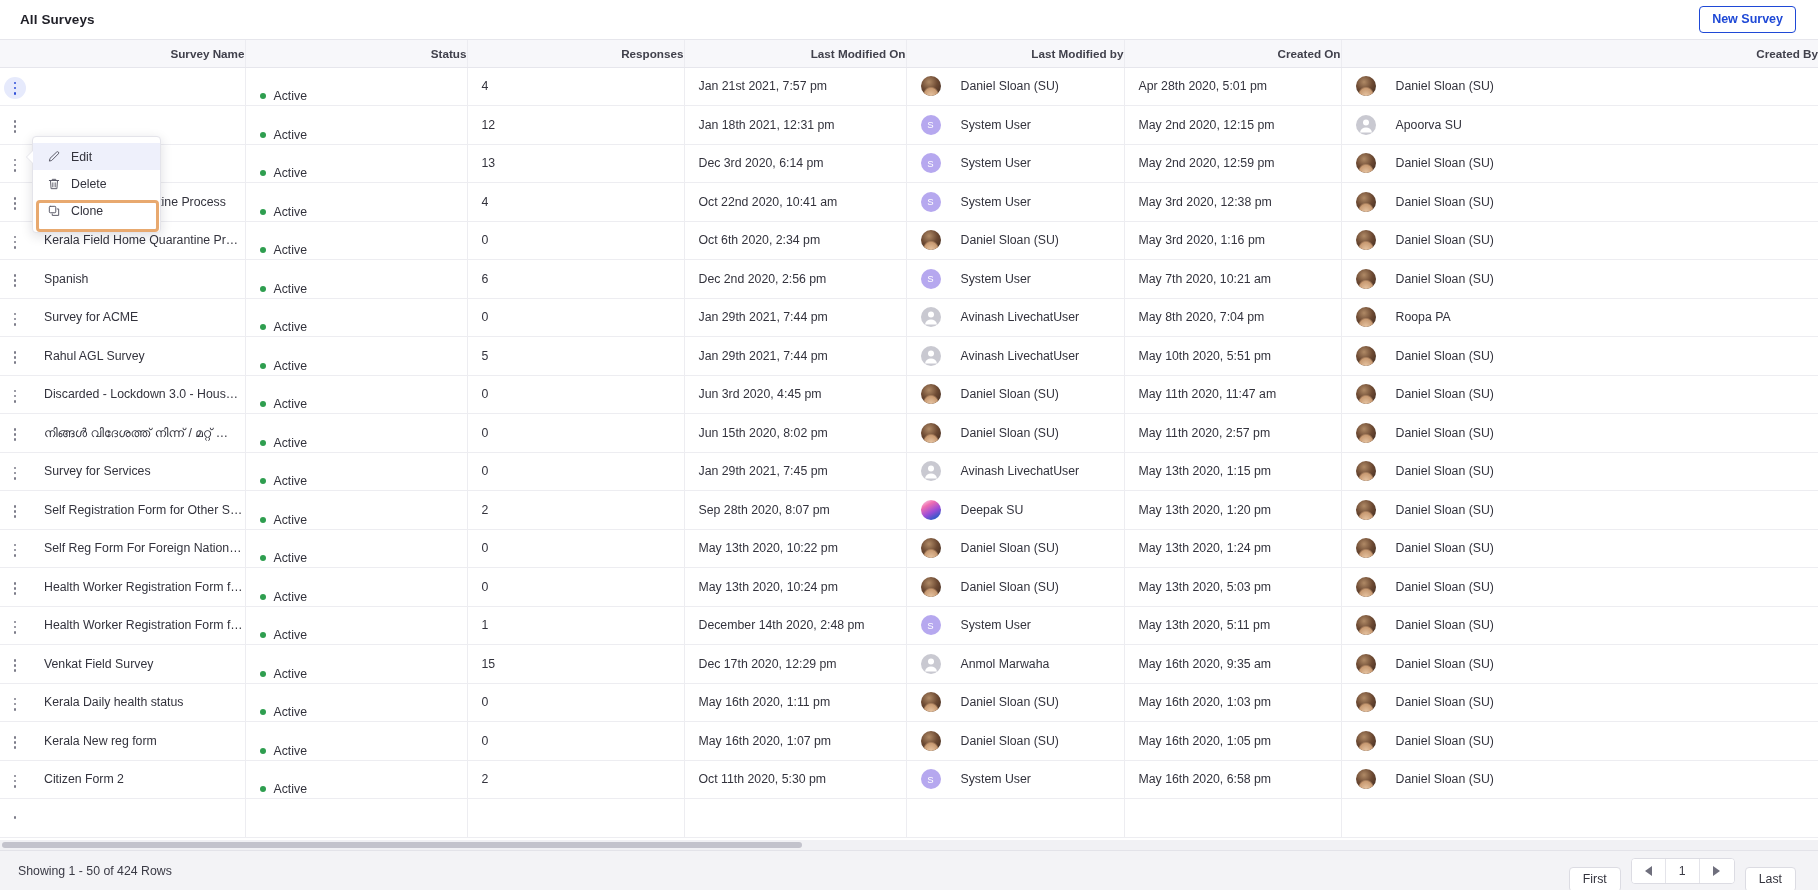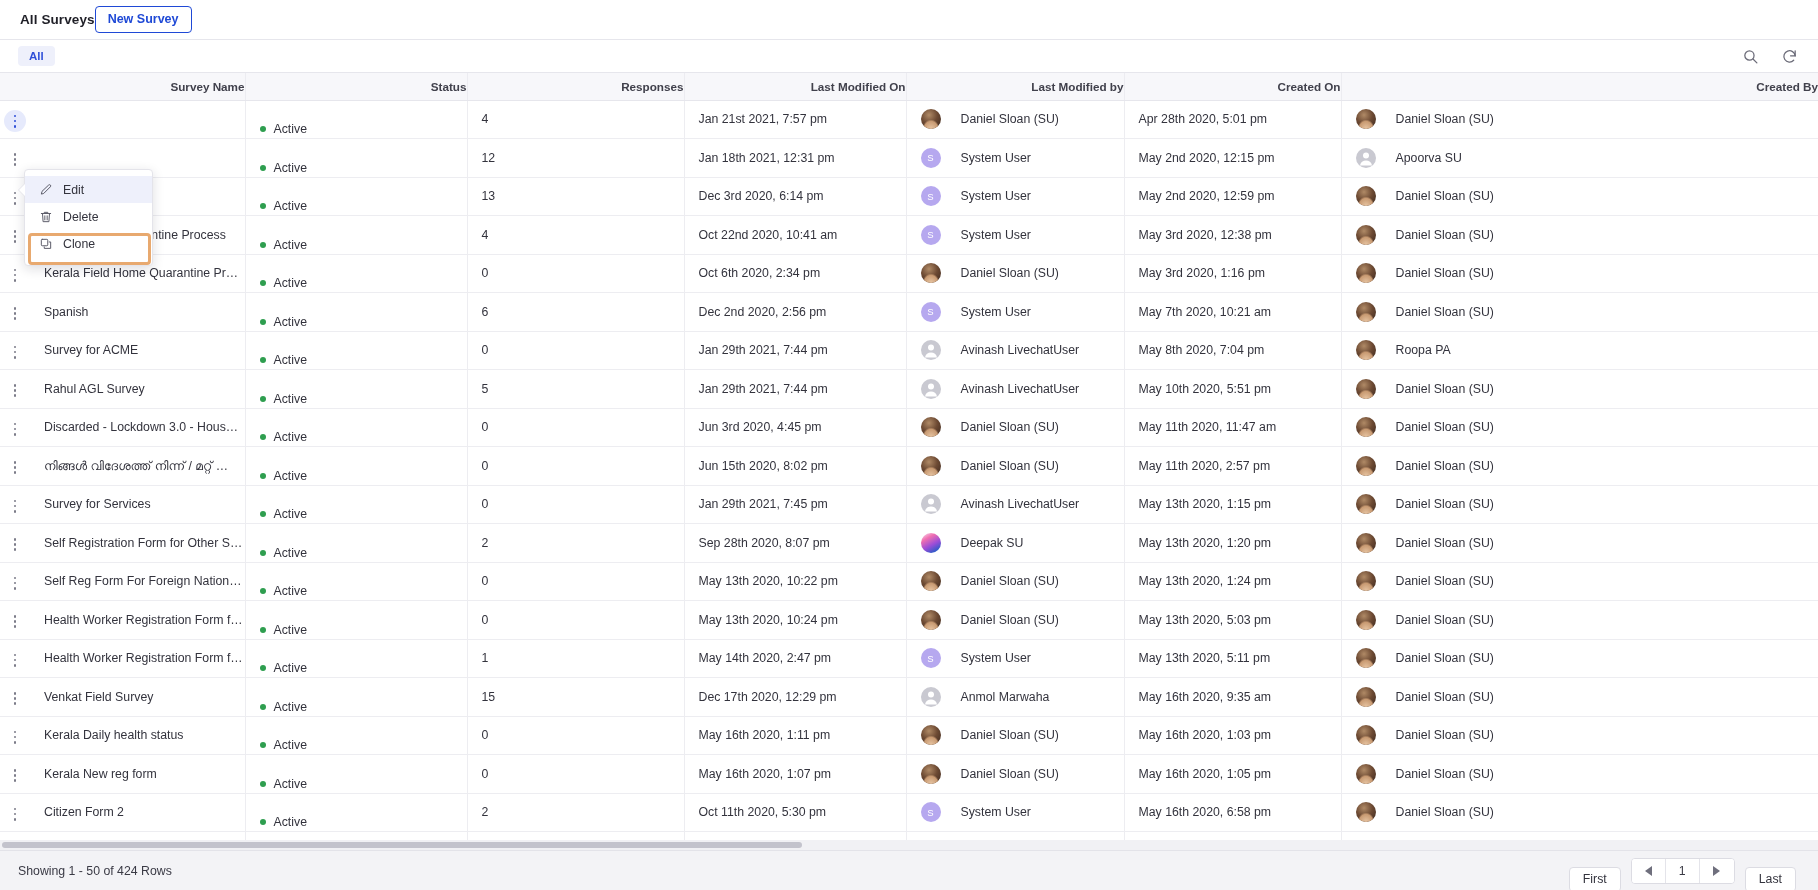--- a/index.html
+++ b/index.html
@@ -8,21 +8,21 @@
     font-family: "Liberation Sans", "DejaVu Sans", sans-serif;
     background: #ffffff;
     color: #2b2b33;
     overflow: hidden;
   }
   .app { width: 1818px; height: 890px; display: flex; flex-direction: column; position: relative; }
 
   
   .topbar {
     height: 40px; flex: 0 0 40px;
-    display: flex; align-items: center; justify-content: flex-start;
+    display: flex; align-items: center; justify-content: space-between;
     padding: 0 22px 0 20px;
     border-bottom: 1px solid #e6e6ec;
     background: #fff;
   }
   .page-title { font-size: 13.5px; font-weight: bold; letter-spacing: .1px; color: #1f1f27; }
   .btn-new {
     border: 1px solid #1f49d6; color: #1f49d6; background: #fff;
     font-size: 12.5px; font-weight: bold;
     padding: 6px 12px; border-radius: 4px; cursor: pointer;
     font-family: inherit; line-height: 1;
@@ -107,21 +107,21 @@
   }
   .av-generic { background: #c9c9d1; }
   .av-generic svg { width: 20px; height: 20px; display: block; }
   .av-gradient {
     background: linear-gradient(150deg, #f7e8f5 0%, #f06fb0 28%, #9b4dd8 58%, #3b59c9 82%, #2a7fd1 100%);
   }
 
   
   .ctx-menu {
     position: absolute;
-    left: 24px; top: 96px;
+    left: 32px; top: 96px;
     width: 129px;
     background: #fff;
     border: 1px solid #e4e4ea;
     border-radius: 4px;
     box-shadow: 0 3px 12px rgba(20,20,40,.14);
     padding: 6px 0 8px 0;
     z-index: 40;
   }
   .ctx-menu::before {
     content: ""; position: absolute; left: -6px; top: 14px;
@@ -182,37 +182,20 @@
 </head>
 <body>
 
 <div class="app">
 
   <div class="topbar">
     <div class="page-title">All Surveys</div>
     <button class="btn-new">New Survey</button>
   </div>
 
-  <div class="toolbar">
-    <div class="chip-all">All</div>
-    <div class="toolbar-icons">
-      <span>
-        <svg class="ticon" viewBox="0 0 24 24" fill="none" stroke="currentColor" stroke-width="1.8">
-          <circle cx="10.5" cy="10.5" r="6.5"></circle>
-            <line x1="15.5" y1="15.5" x2="21" y2="21" stroke-linecap="round"></line>
-        </svg>
-      </span>
-      <span>
-        <svg class="ticon" viewBox="0 0 24 24" fill="none" stroke="currentColor" stroke-width="1.8" stroke-linecap="round">
-          <path d="M20 11a8 8 0 1 0-2.1 6.3"></path>
-            <polyline points="20 4 20 11 13.5 11"></polyline>
-        </svg>
-      </span>
-    </div>
-  </div>
 
   <div class="table-wrap">
     <table>
       <colgroup>
         <col class="col-menu">
           <col class="col-name">
           <col class="col-status">
           <col class="col-resp">
         <col class="col-lmod">
           <col class="col-lmby">
@@ -665,21 +648,21 @@
                 <i></i>
               </span></td>
             <td>Health Worker Registration Form for...</td>
             <td>
               <div class="status-cell">
                 <span class="dot"></span>
                 <span>Active</span>
               </div>
             </td>
             <td>1</td>
-            <td>May 14th 2020, 2:47 pm</td>
+            <td>December 14th 2020, 2:48 pm</td>
             <td>
               <div class="user-cell">
                 <span class="avatar av-initial">S</span>
                 <span>System User</span>
               </div>
             </td>
             <td>May 13th 2020, 5:11 pm</td>
             <td>
               <div class="user-cell">
                 <span class="avatar av-photo"></span>

